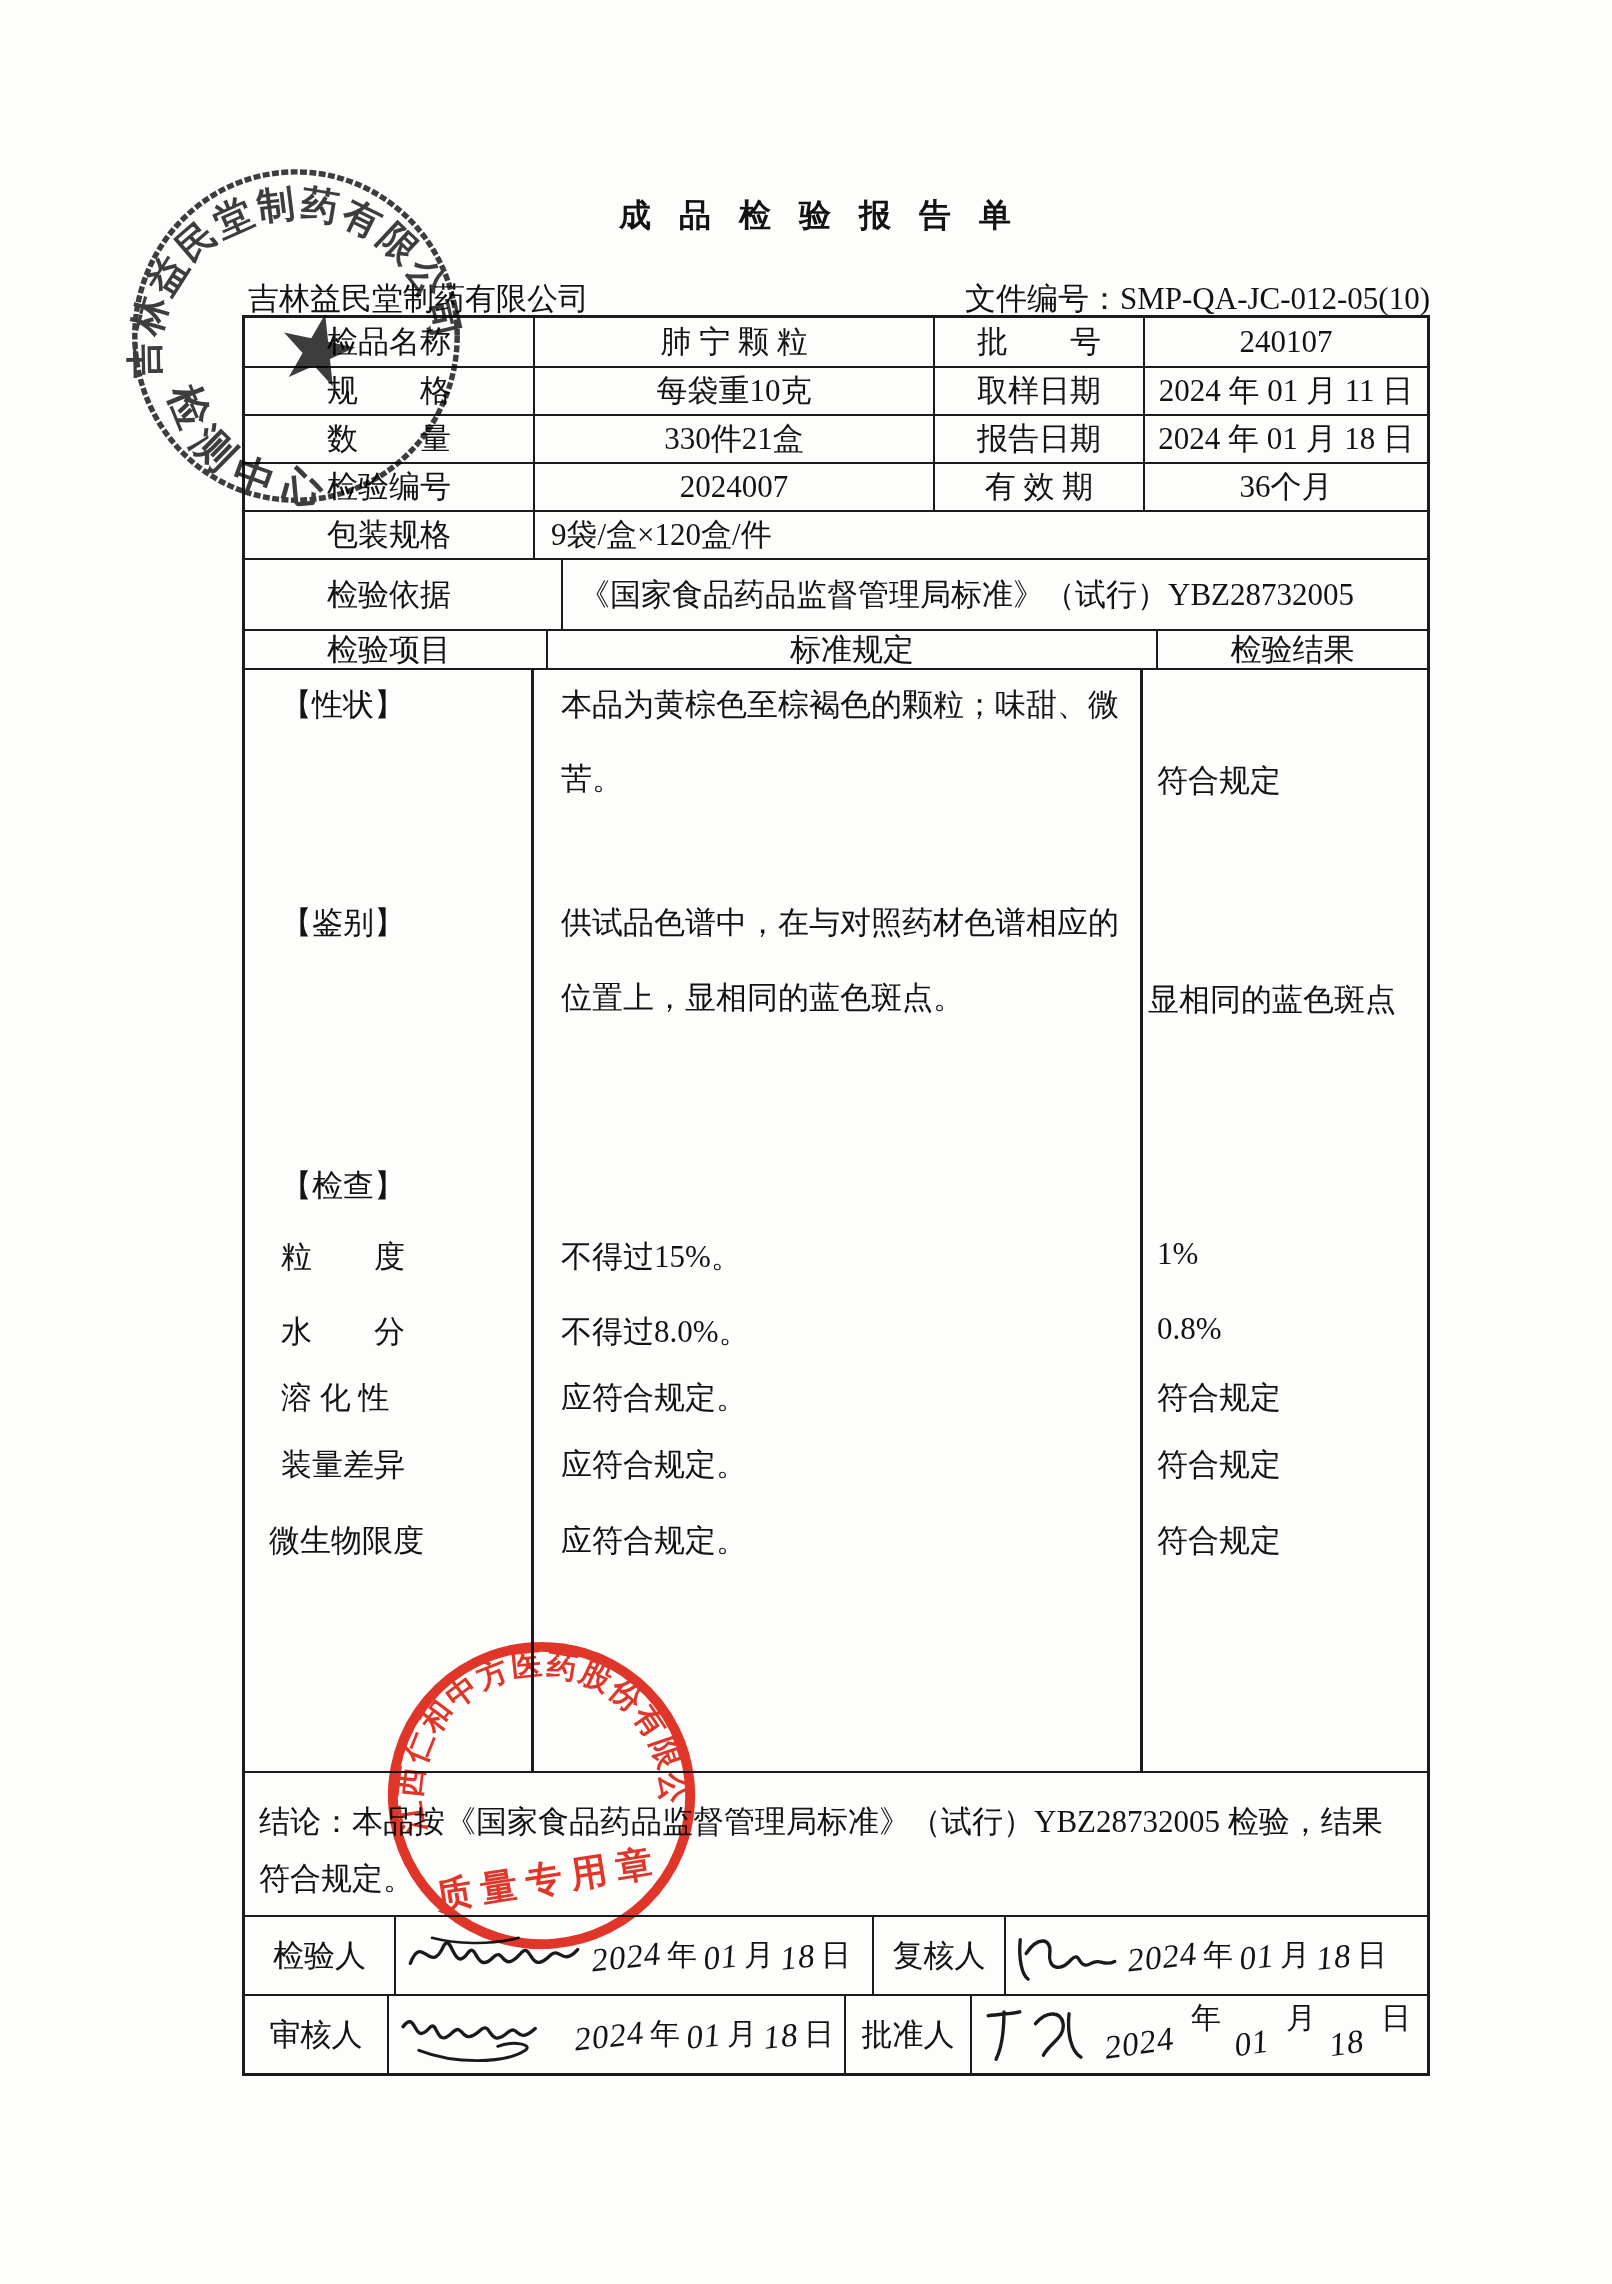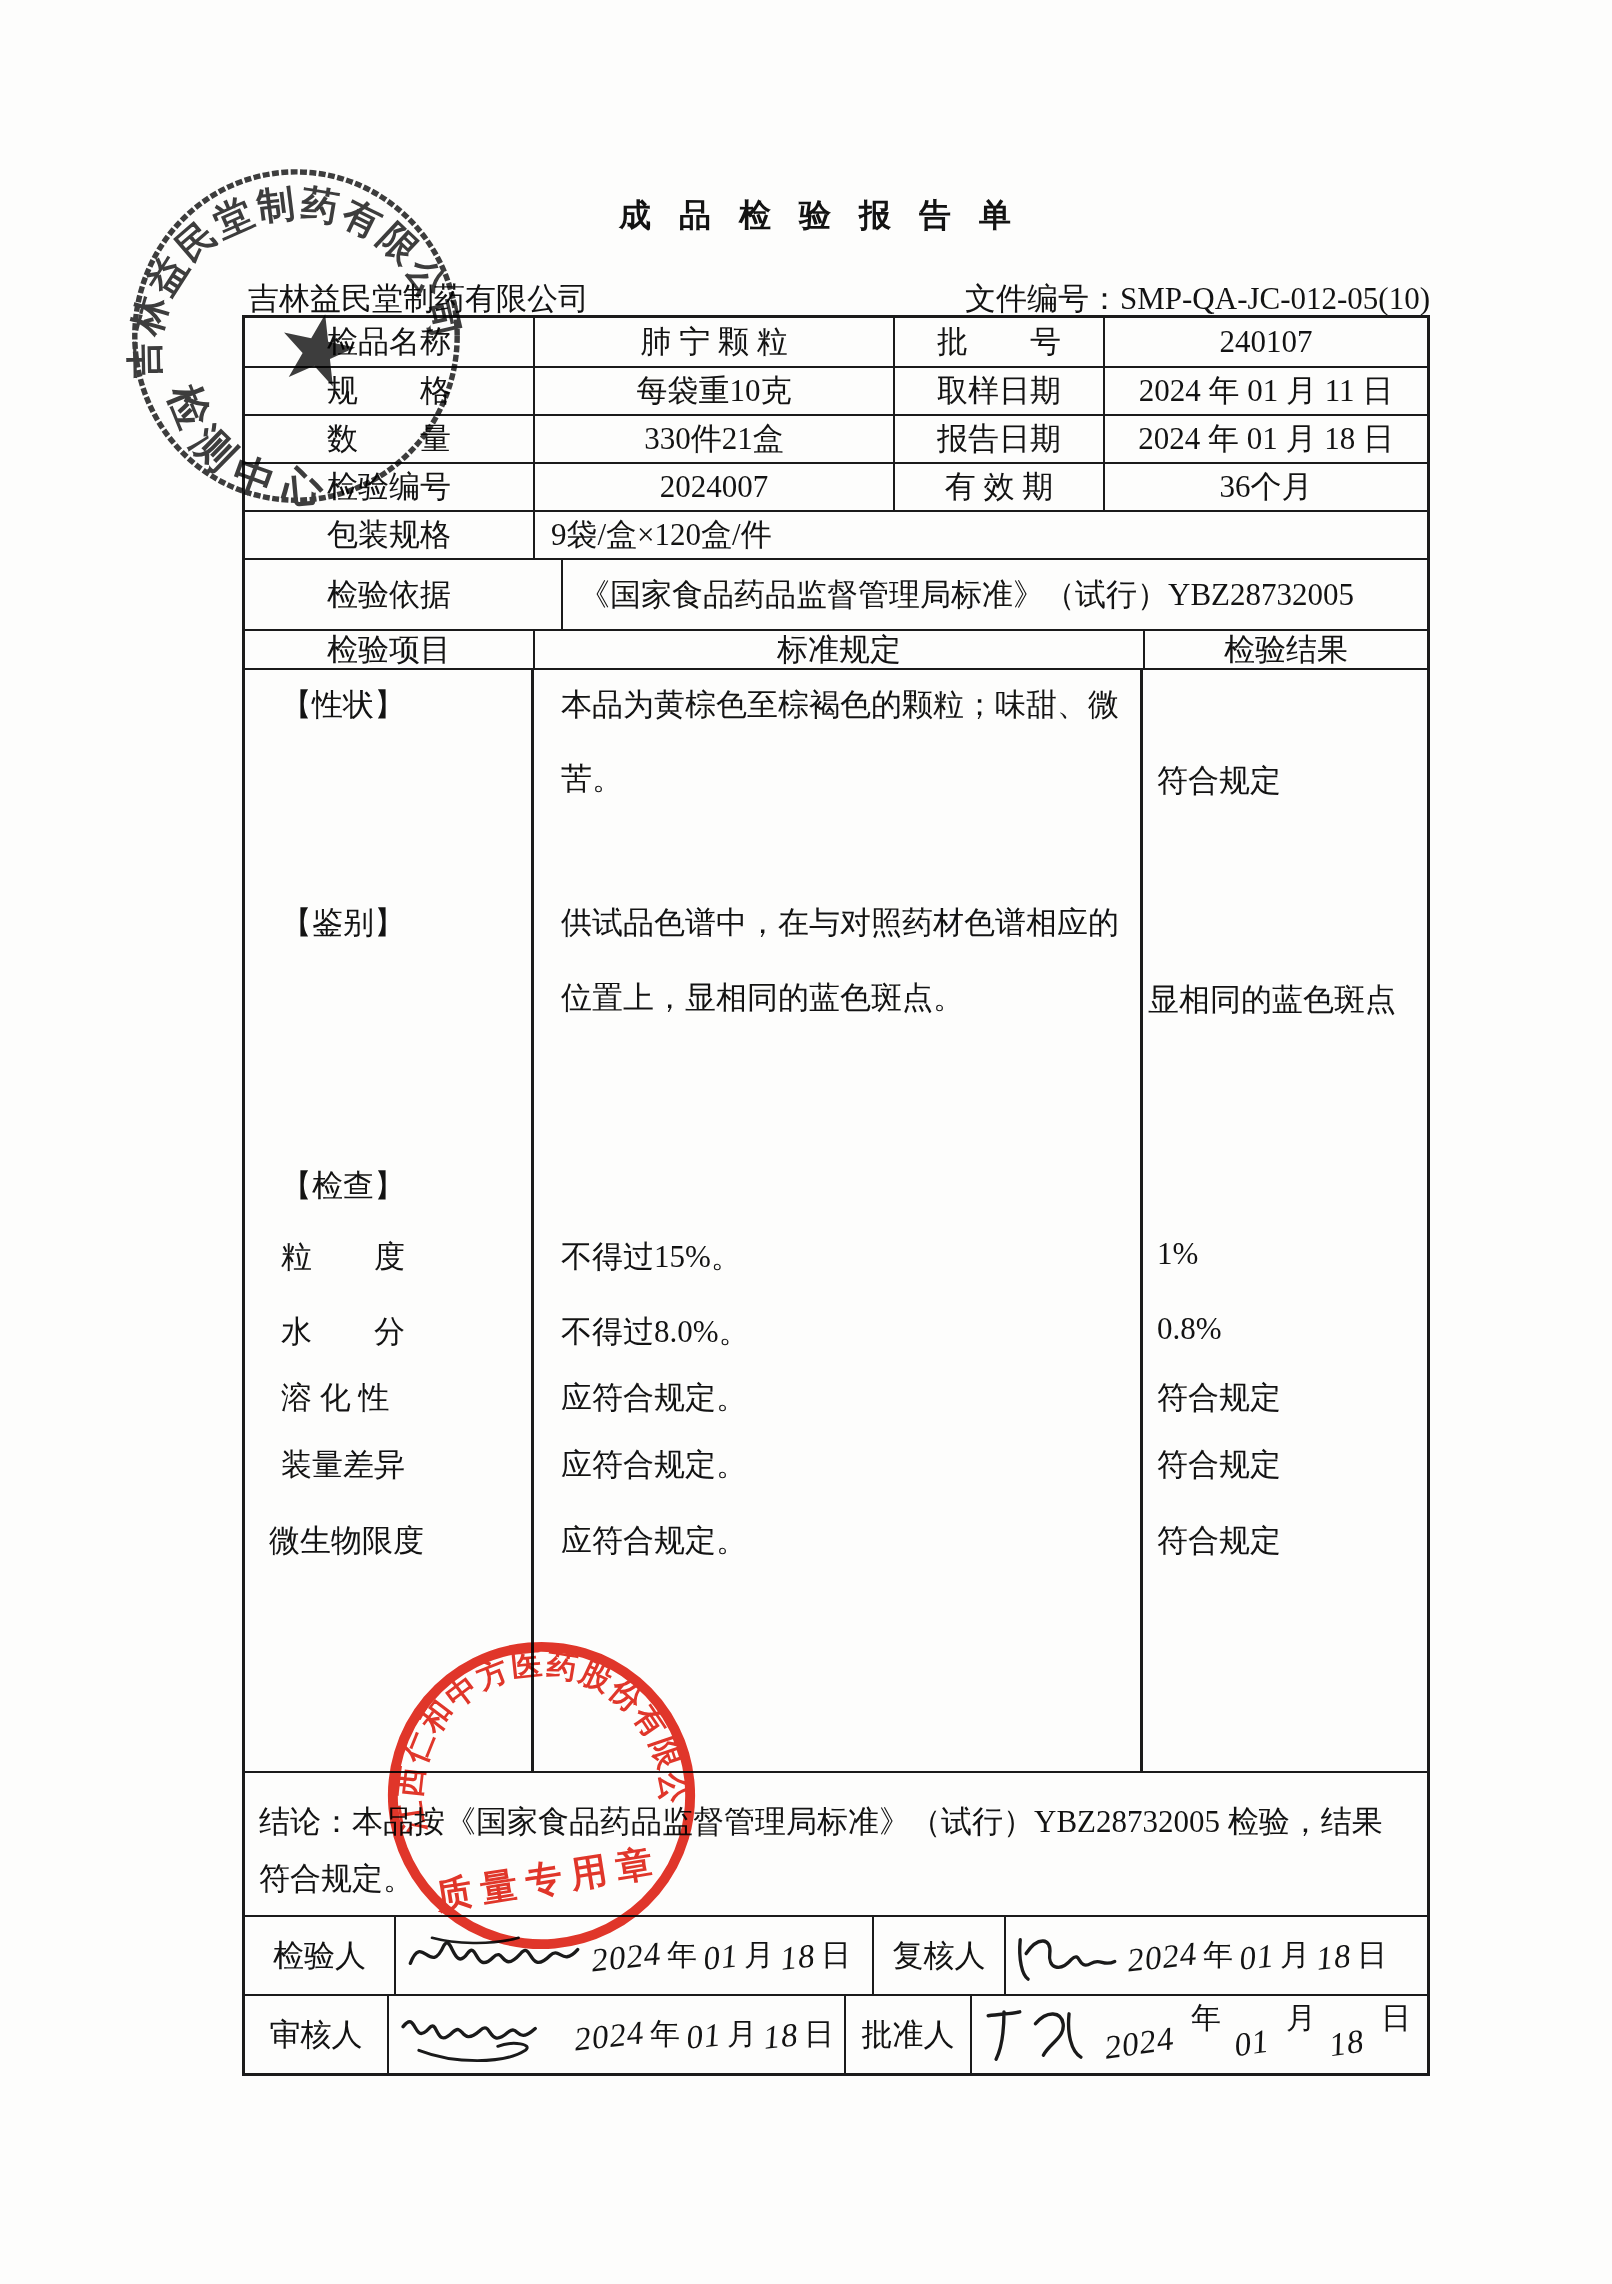--- a/index.html
+++ b/index.html
@@ -28,30 +28,30 @@
     font-size:31px;
   }
   .row { display:flex; border-top:2.5px solid #1b1b1b; }
   .row:first-child { border-top:none;border-radius:20px; }
   .cell { display:flex; align-items:center; border-left:2.5px solid #1b1b1b; }
   .cell:first-child { border-left:none; }
   .c-center { justify-content:center; text-align:center; }
   .c-left { justify-content:flex-start; padding-left:16px; }
   .irow { height:48px; }
   .irow .l1 { width:288px; }
-  .irow .v1 { width:360px; }
+  .irow .v1 { width:400px; }
   .irow .l2 { width:210px; }
   .irow .v2 { flex:1; }
   .prow { height:48px; }
   .brow { height:71px;gap:28px; }
   .prow .l1,.brow .l1 { width:288px; }
   .prow .v1,.brow .v1 { flex:1; }
   .hrow { height:39px; font-size:31px; }
   .hrow .c1 { width:288px; }
-  .hrow .c2 { width:610px; }
+  .hrow .c2 { width:610px;margin-left:13px; }
   .hrow .c3 { flex:1; }
   
   .content { position:relative; height:1103px; border-top:2.5px solid #1b1b1b; }
   .content .vline { position:absolute; top:0; bottom:0; width:2.5px; background:#1b1b1b; }
   .content .vl1 { left:286px; }
   .content .vl2 { left:895px; }
   .citem { position:absolute; white-space:nowrap; }
   .col1 { left:36px; }
   .col2 { left:316px; }
   .col3 { left:912px; }

